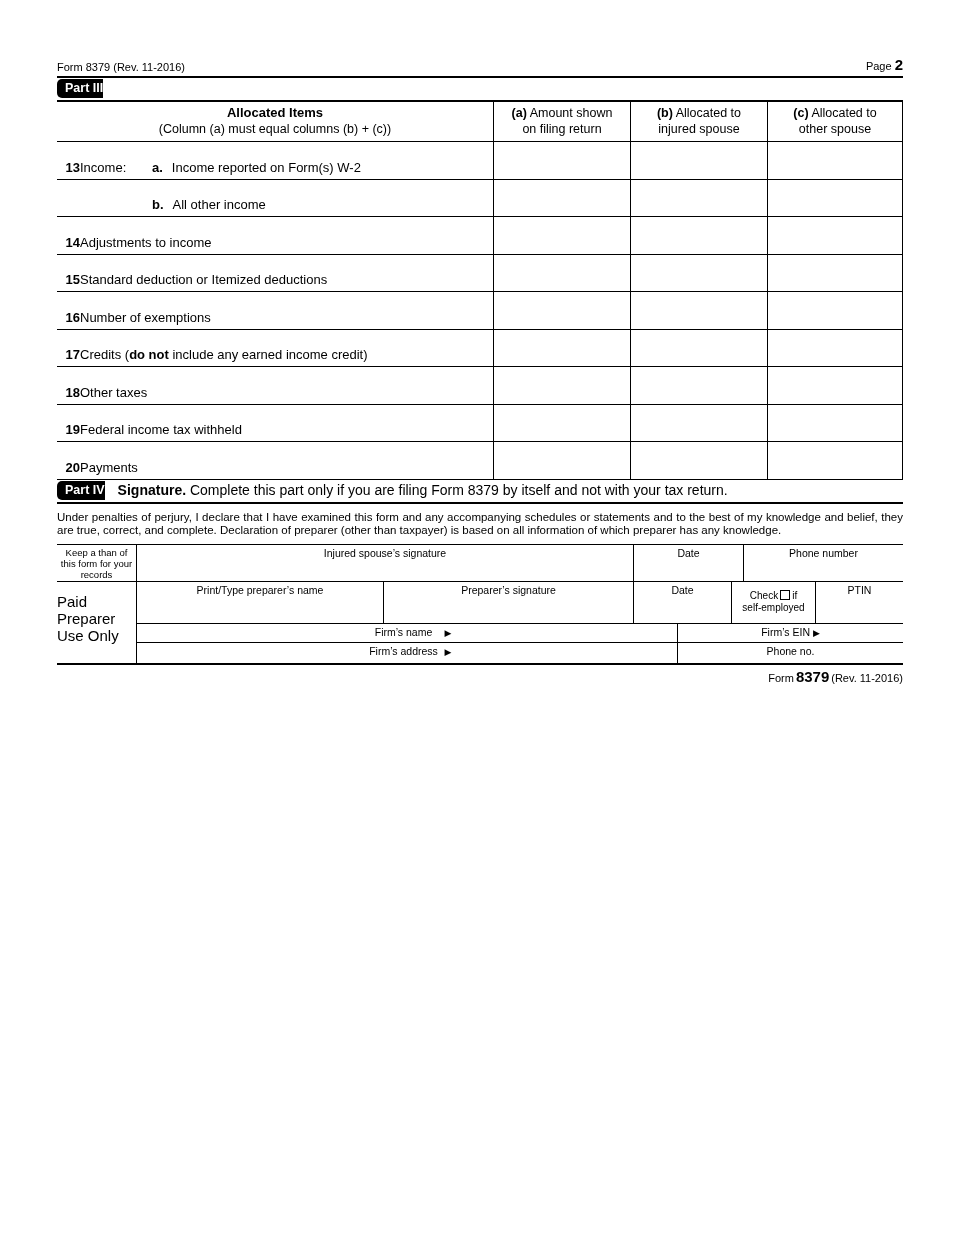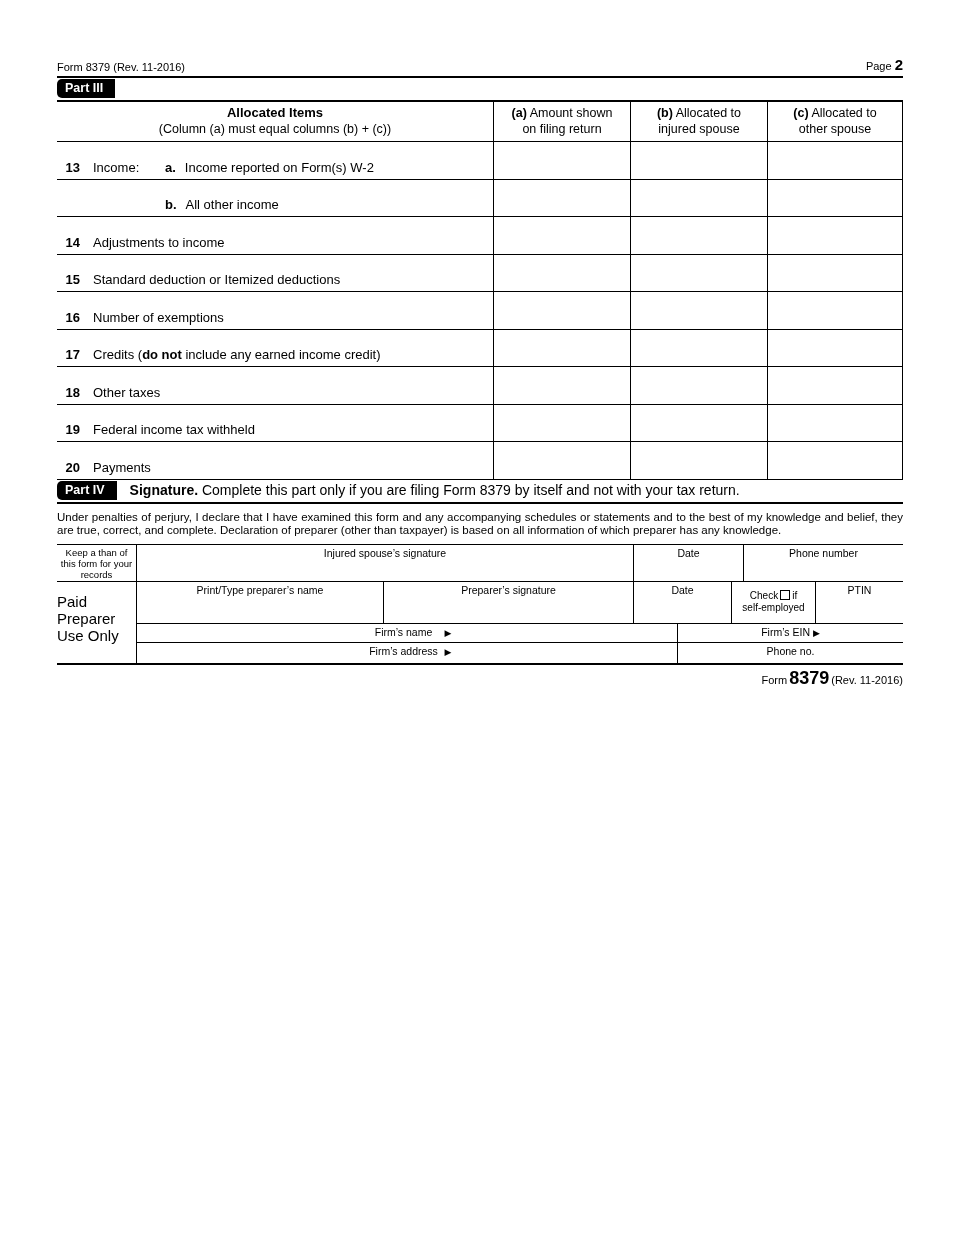--- a/index.html
+++ b/index.html
@@ -21,21 +21,21 @@
   .page-num { font-size:15px; font-weight:bold; }
 
   
   .part-bar {
     display:flex; align-items:center;
     border-bottom:2px solid #000;
     padding:1px 0 2px 0; font-size:13.5px;
   }
   .part-badge {
     background:#000; color:#fff; font-weight:bold; font-size:12.5px;
-    padding:2px 12px 3px 8px; margin-right:13px;
+    padding:2px 0 3px 8px; margin-right:13px;
     border-radius:5px 0 0 5px; white-space:nowrap;
   }
   .part-title { font-weight:bold; }
   .part4 { font-size:14px; border-bottom:2.5px solid #000; }
 
   
   .alloc-header {
     display:grid; grid-template-columns:436px 137px 137px 136px;
     text-align:center; font-size:12.5px; line-height:16px;
     border-bottom:1px solid #000;
@@ -48,21 +48,21 @@
   .arow {
     display:grid; grid-template-columns:436px 137px 137px 136px;
     height:37.5px; border-bottom:1px solid #000;
   }
   .arow .items {
     display:flex; align-items:flex-end;
     padding:0 4px 4px 8px; font-size:13px; line-height:14px;
   }
   .arow .amt { border-left:1px solid #000; }
   .arow .amt:last-child { border-right:1px solid #000; }
-  .num { font-weight:bold; width:15px; flex:none; text-align:right; margin-right:13px; }
+  .num { font-weight:bold; width:15px; flex:none; text-align:right; }
   .letter { font-weight:bold; margin-right:9px; }
   #alloc-rows .arow:nth-child(1) .pre { display:inline-block; width:72px; }
   #alloc-rows .arow:nth-child(2) .letter { margin-left:72px; }
 
   
   .perjury {
     font-size:11.5px; line-height:13.5px; text-align:justify;
     margin:7px 0 6px 0;
   }
 
@@ -94,21 +94,21 @@
   .c-check { display:flex; flex-direction:column; justify-content:center; font-size:10px; line-height:12px; }
   .checkbox {
     display:inline-block; width:10px; height:10px;
     border:1px solid #000; vertical-align:-1px; margin:0 2px;
   }
   .firm-label { display:inline-block; width:82px; }
   .arrow { font-size:9px; }
 
   
   .doc-footer { text-align:right; font-size:11px; margin-top:3px; }
-  .footer-num { font-size:18px; font-weight:bold; margin:0 2px; }
+  .footer-num { font-size:15px; font-weight:bold; margin:0 2px; }
 </style>
 </head>
 <body>
 
 <div class="sheet">
 
   <div class="doc-header">
     <span>Form 8379 (Rev. 11-2016)</span>
     <span class="page-wrap">
       <span>Page</span>

